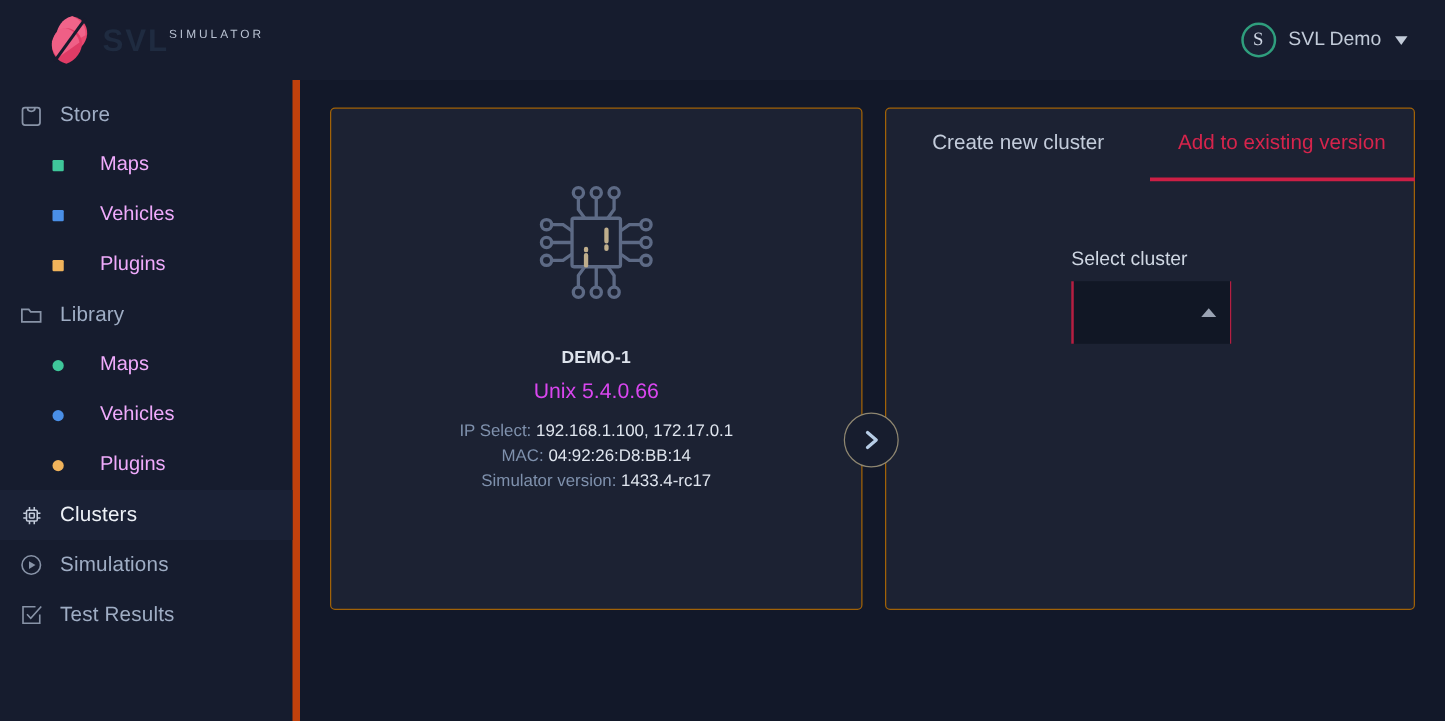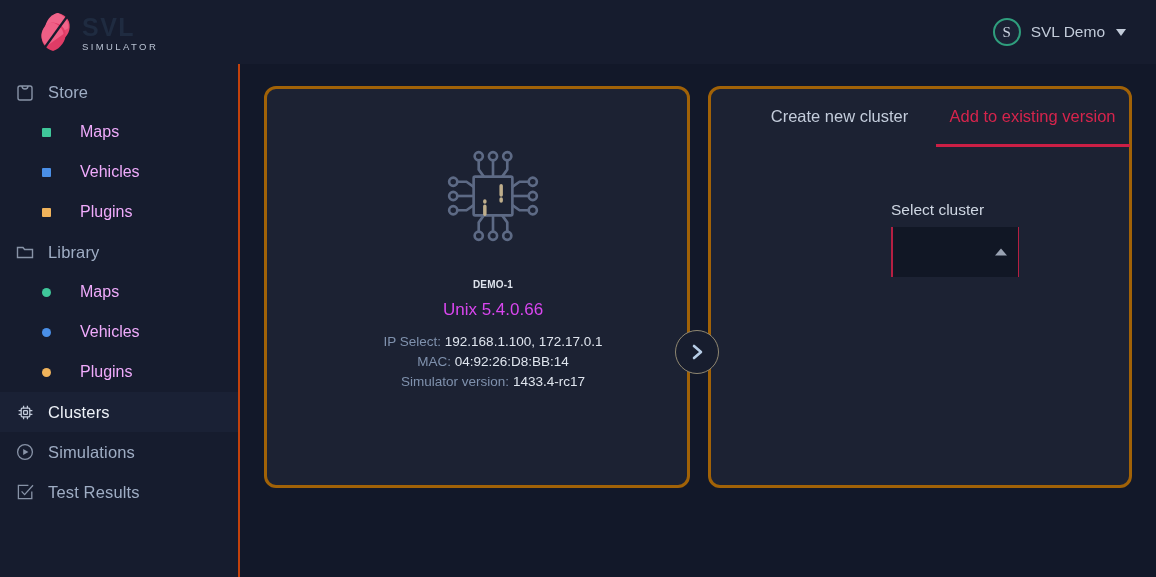--- a/index.html
+++ b/index.html
@@ -39,21 +39,20 @@
     align-items: center;
     gap: 10px;
   }
   .brand-logo {
     width: 34px;
     height: 40px;
     display: block;
   }
   .brand-text {
     display: flex;
-    flex-direction: column;
     justify-content: center;
     line-height: 1;
     padding-top: 2px;
   }
   .brand-title {
     font-size: 25px;
     font-weight: bold;
     letter-spacing: 1.5px;
     color: #1f2b40;
   }
@@ -101,21 +100,21 @@
     display: flex;
     min-height: 0;
   }
 
   
   .sidebar {
     width: 240px;
     flex: 0 0 240px;
     background: #161c2e;
     padding-top: 8px;
-    border-right: 2px solid #c2410c;
+    border-right: 6px solid #c2410c;
   }
   .nav-item {
     display: flex;
     align-items: center;
     height: 40px;
     padding-left: 14px;
     cursor: pointer;
     gap: 12px;
   }
   .nav-item.active {
@@ -163,42 +162,41 @@
     flex: 1 1 auto;
     position: relative;
     background: #121829;
     padding: 22px 24px;
     display: flex;
     gap: 18px;
     align-items: flex-start;
   }
   .card {
     background: #1c2233;
-    border: 3px solid #a16207;
-    border-radius: 12px;
-    position: relative;
-    padding-left: 32px;
+    border: 1px solid #a16207;
+    border-radius: 4px;
+    position: relative;
   }
   .card-left {
     width: 426px;
     flex: 0 0 426px;
     height: 402px;
     display: flex;
     flex-direction: column;
     align-items: center;
   }
   .cpu-big {
     margin-top: 56px;
     width: 102px;
     height: 102px;
     color: #5d6a85;
   }
   .node-name {
     margin-top: 32px;
-    font-size: 10px;
+    font-size: 14px;
     font-weight: bold;
     color: #dde3ec;
     letter-spacing: .2px;
   }
   .node-os {
     margin-top: 10px;
     font-size: 17px;
     color: #d946ef;
   }
   .info-lines {

